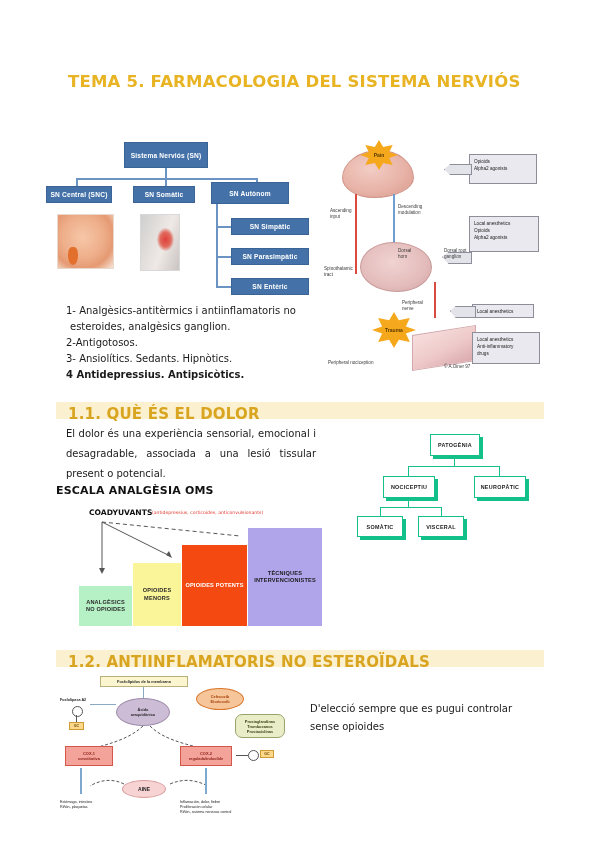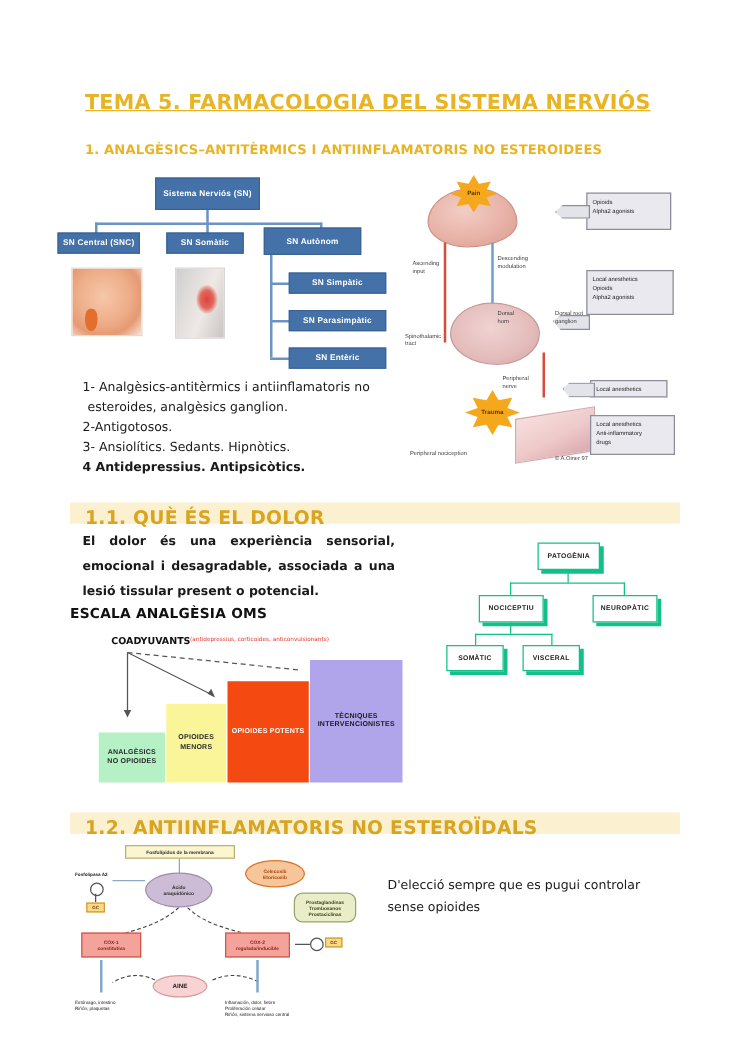--- a/index.html
+++ b/index.html
@@ -7,21 +7,20 @@
   .page{
     position:relative;width:600px;height:848px;background:#ffffff;
     margin:0 auto;overflow:hidden;
   }
   
   .h-title{
     position:absolute;left:68px;top:72px;width:470px;
     font-family:"DejaVu Sans",sans-serif;
     font-size:16.5px;font-weight:bold;letter-spacing:.2px;
     color:#e8b424;
-    text-decoration:underline;
   }
   .h-sub{
     position:absolute;left:68px;top:114px;width:470px;
     font-family:"DejaVu Sans",sans-serif;
     font-size:10.5px;font-weight:bold;letter-spacing:.1px;
     color:#e8b424;
   }
   .sec-bar{
     position:absolute;left:56px;width:488px;height:17px;
     background:#fbf0cf;
@@ -30,21 +29,21 @@
     position:absolute;left:12px;top:3px;
     font-family:"DejaVu Sans",sans-serif;
     font-size:15px;font-weight:bold;color:#d9a520;letter-spacing:.2px;
   }
   
   .body-txt{
     position:absolute;
     font-family:"DejaVu Sans",sans-serif;
     font-size:10px;color:#1a1a1a;line-height:16px;
   }
-  .just{text-align:justify;font-weight:bold;}
+  .just{text-align:justify;}
   .sub-h{
     position:absolute;
     font-family:"DejaVu Sans",sans-serif;
     font-size:11px;font-weight:bold;color:#111;letter-spacing:.2px;
   }
   
   .bbox{
     position:absolute;background:#4472a8;color:#ffffff;
     font-size:6.6px;font-weight:bold;text-align:center;
     display:flex;align-items:center;justify-content:center;
@@ -134,21 +133,20 @@
     border-radius:50%;font-size:3.9px;line-height:5px;font-weight:bold;}
   .cl{position:absolute;background:#8aa9c4;}
   .ctxt{position:absolute;font-size:3.7px;line-height:5.2px;color:#1b1b1b;}
 </style>
 </head>
 <body>
 
 <div class="page">
 
   <div class="h-title">TEMA 5. FARMACOLOGIA DEL SISTEMA NERVIÓS</div>
-  <div class="h-sub">1. ANALGÈSICS–ANTITÈRMICS I ANTIINFLAMATORIS NO ESTEROIDEES</div>
 
   <div>
     <div class="bbox" style="left:124px;top:142px;width:84px;height:26px;">Sistema Nerviós (SN)</div>
 
     <div class="bline" style="left:165px;top:168px;width:1.5px;height:11px;"></div>
     <div class="bline" style="left:76px;top:178px;width:181px;height:1.5px;"></div>
     <div class="bline" style="left:76px;top:178px;width:1.5px;height:9px;"></div>
     <div class="bline" style="left:165px;top:178px;width:1.5px;height:9px;"></div>
     <div class="bline" style="left:256px;top:178px;width:1.5px;height:9px;"></div>
 

